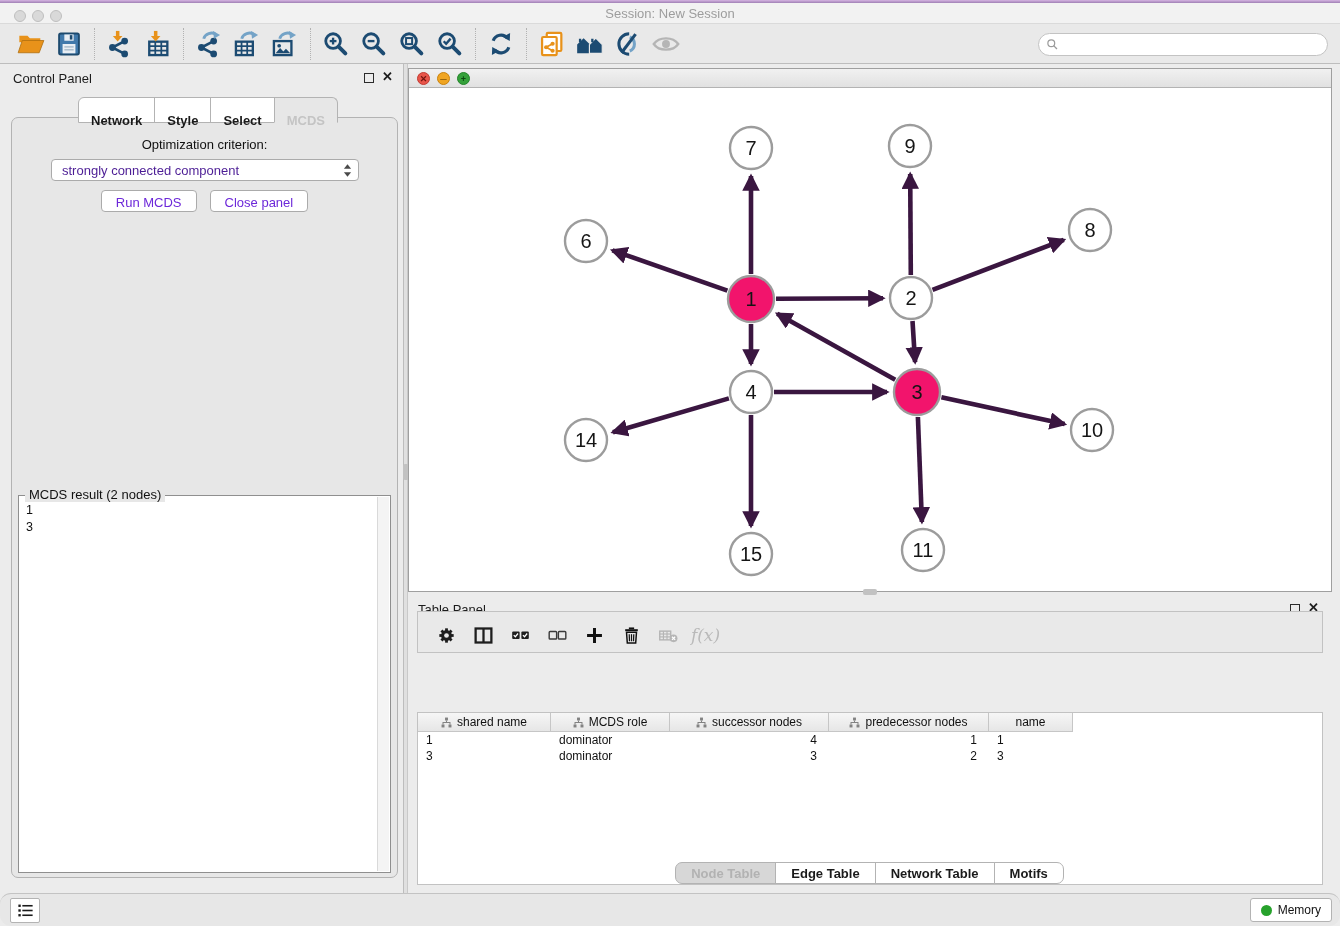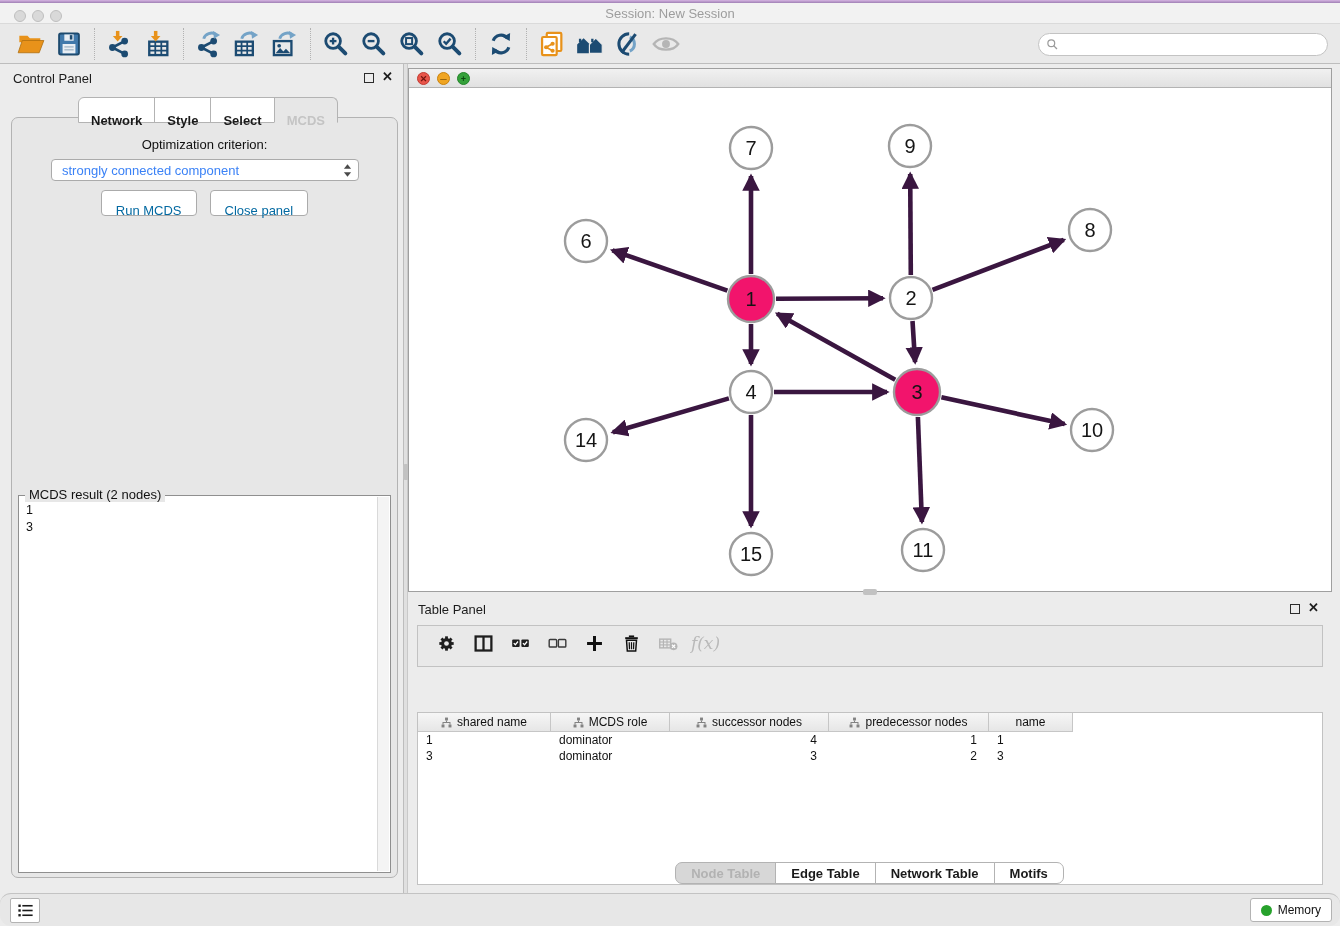--- a/index.html
+++ b/index.html
@@ -45,25 +45,25 @@
   .tab { height:21px; line-height:21px; padding:12px 12px; background:#fff; border:1px solid #b3b3b3;
          margin-left:-1px; font-size:13px; font-weight:600; color:#1a1a1a; text-align:center; }
   .tab:first-child { border-radius:6px 0 0 0; }
   .tab:last-child { border-radius:0 6px 0 0; }
   .tab.active { background:#e7e7e7; color:#c4c4c4; border-bottom-color:#e7e7e7; }
   .cp-box { position:absolute; left:8px; right:8px; top:53px; height:761px; background:#e7e7e7;
             border:1px solid #b3b3b3; border-radius:7px; }
   .opt-label { position:absolute; left:0; right:0; top:19px; text-align:center; font-size:13px; color:#111; }
   .dropdown { position:absolute; left:39px; top:41px; width:308px; height:22px; background:#fff;
               border:1px solid #ababab; border-radius:4px; display:flex; align-items:center;
-              padding:0 6px 0 10px; font-size:13px; color:#3b82f6; }
+              padding:0 6px 0 10px; font-size:13px; color:#4c1d95; }
   .dropdown .dd-text { flex:1; }
   .btn-row { position:absolute; left:0; right:0; top:72px; display:flex; justify-content:center; gap:13px; }
-  .btn { height:22px; padding:12px 14px; background:#fff; border:1px solid #ababab; border-radius:4px;
-         font-size:13px; color:#0369a1; font-family:"Liberation Sans",sans-serif; }
+  .btn { height:22px; padding:4px 14px; background:#fff; border:1px solid #ababab; border-radius:4px;
+         font-size:13px; color:#6d28d9; font-family:"Liberation Sans",sans-serif; }
   .result-group { position:absolute; left:6px; right:6px; top:377px; bottom:4px;
                   border:1px solid #8f8f8f; background:#fff; }
   .result-legend { position:absolute; top:-9px; left:6px; background:#e7e7e7; padding:0 4px;
                    font-size:13px; color:#111; }
   .result-lines { position:absolute; left:1px; top:4px; right:14px; bottom:1px; overflow:hidden;
                   font-size:12.5px; color:#111; padding:2px 6px; line-height:17px; }
   .result-scrollbar { position:absolute; top:1px; bottom:1px; right:1px; width:12px; background:#f4f4f4;
                       border-left:1px solid #d9d9d9; }
 
   
@@ -77,22 +77,22 @@
   .tl.red   { left:8px;  background:#e8554a; border:1px solid #c23b32; color:#71140e; }
   .tl.yel   { left:28px; background:#f0a522; border:1px solid #c9820e; color:#6e4400; }
   .tl.grn   { left:48px; background:#35a13a; border:1px solid #23842a; color:#0c4a10; }
   .nw-canvas { position:relative; width:922px; height:503px; background:#fff; overflow:hidden; }
 
   .h-divider { position:absolute; left:0; top:528px; width:924px; height:3px; background:#ececec; }
   .h-grip { position:absolute; left:455px; top:-3px; width:14px; height:6px; background:#c2c2c2; border-radius:2px; }
 
   
   .table-panel { position:absolute; left:0; top:531px; width:924px; height:298px; background:#ececec; }
-  .tp-toolbar { position:absolute; left:9px; right:9px; top:30px; height:42px; background:#e9e9e9;
-                border:1px solid #c2c2c2; display:flex; align-items:flex-start; padding-left:10px; }
+  .tp-toolbar { position:absolute; left:9px; right:9px; top:16px; height:42px; background:#e9e9e9;
+                border:1px solid #c2c2c2; display:flex; align-items:flex-end; padding-left:10px; }
   .tp-btn { width:37px; height:34px; display:flex; align-items:center; justify-content:center; background:none; border:none; }
   .tp-btn svg { width:21px; height:21px; }
   .fx-label { font-family:"DejaVu Serif",serif; font-style:italic; font-size:17px; color:#b9b9b9; }
   .tp-table { position:absolute; left:9px; right:9px; top:77px; height:173px; background:#fff;
               border:1px solid #c2c2c2; overflow:hidden;margin-top:40px; }
   .th-row { display:flex; height:19px; }
   .th-cell { display:flex; align-items:center; justify-content:center; gap:5px; height:19px;
              background:linear-gradient(#f6f6f6,#e6e6e6); border-right:1px solid #c6c6c6;
              border-bottom:1px solid #c6c6c6; font-size:12px; color:#111; }
   .tb-row { display:flex; height:16px; line-height:16px; font-size:12px; color:#111; }

